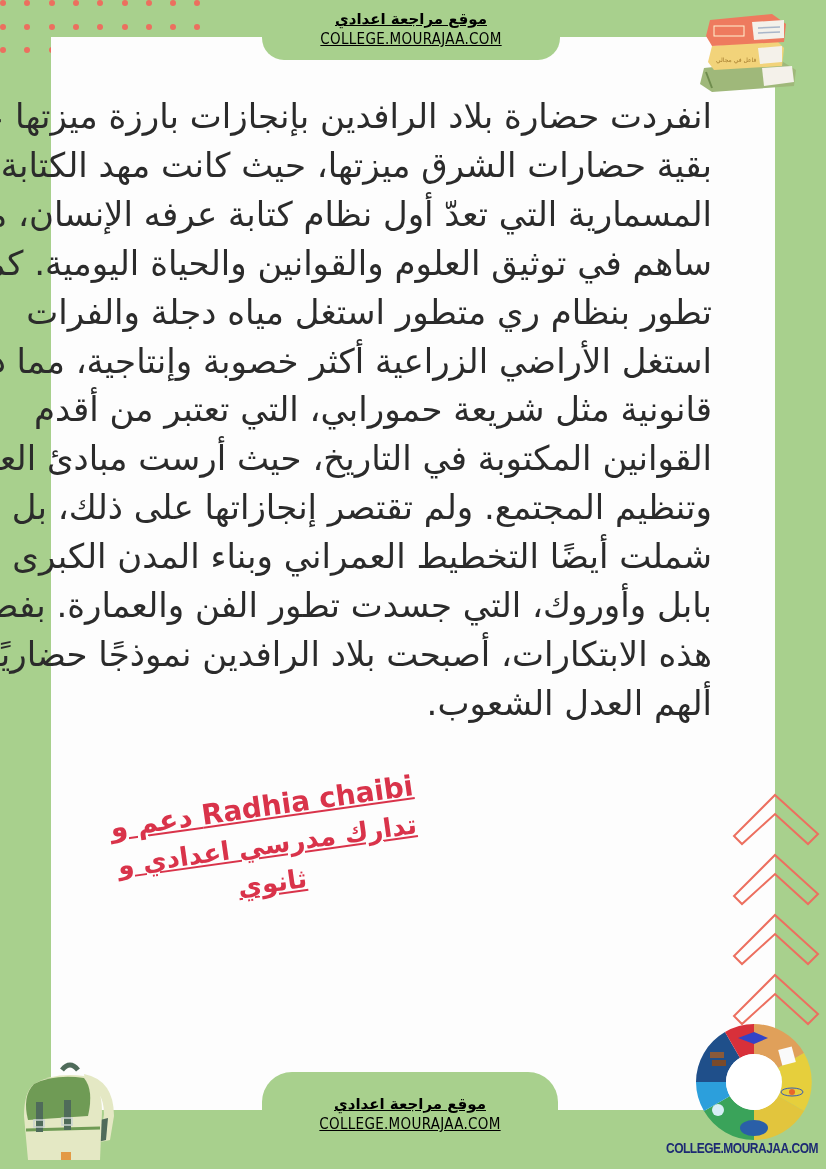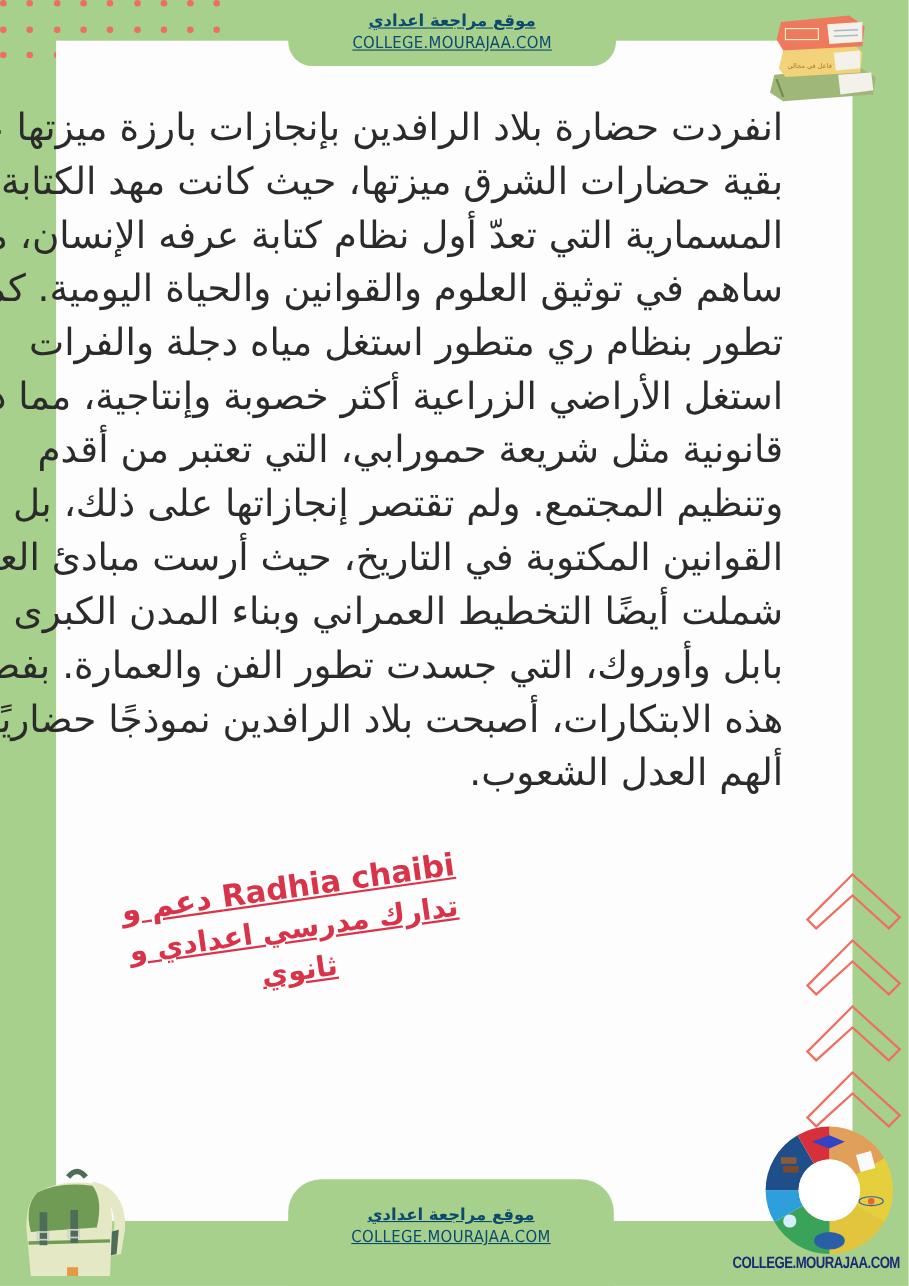--- a/index.html
+++ b/index.html
@@ -8,21 +8,21 @@
     background: #a8d08d;
     font-family: "DejaVu Sans", sans-serif;
   }
   .dots { position: absolute; left: 0; top: 0; width: 200px; height: 60px; }
   .dot { position: absolute; width: 6px; height: 6px; border-radius: 50%; background: #ec6f5f; }
   .panel {
     position: absolute; left: 51px; top: 37px; width: 724px; height: 1073px;
     background: #fdfdfd;
   }
   .tab {
-    position: absolute; background: #a8d08d; text-align: center; color: #0c4a6e;
+    position: absolute; background: #a8d08d; text-align: center; color: #000000;
   }
   .tab-top {
     left: 262px; top: 0; width: 298px; height: 60px;
     border-radius: 0 0 22px 22px;
   }
   .tab-bottom {
     left: 262px; top: 1072px; width: 296px; height: 97px;
     border-radius: 30px 30px 0 0;
   }
   .tab .ar { font-size: 15px; font-weight: bold; text-decoration: underline; line-height: 20px; direction: rtl; }
@@ -109,22 +109,22 @@
 </svg>
 
 <div class="body-text">
   <span class="line">انفردت حضارة بلاد الرافدين بإنجازات بارزة ميزتها عن</span>
   <span class="line">بقية حضارات الشرق ميزتها، حيث كانت مهد الكتابة</span>
   <span class="line">المسمارية التي تعدّ أول نظام كتابة عرفه الإنسان، مما</span>
   <span class="line">ساهم في توثيق العلوم والقوانين والحياة اليومية. كما</span>
   <span class="line">تطور بنظام ري متطور استغل مياه دجلة والفرات</span>
   <span class="line">استغل الأراضي الزراعية أكثر خصوبة وإنتاجية، مما دعم</span>
   <span class="line">قانونية مثل شريعة حمورابي، التي تعتبر من أقدم</span>
+  <span class="line">القوانين المكتوبة في التاريخ، حيث أرست مبادئ العدل</span>
   <span class="line">وتنظيم المجتمع. ولم تقتصر إنجازاتها على ذلك، بل</span>
-  <span class="line">القوانين المكتوبة في التاريخ، حيث أرست مبادئ العدل</span>
   <span class="line">شملت أيضًا التخطيط العمراني وبناء المدن الكبرى مثل</span>
   <span class="line">بابل وأوروك، التي جسدت تطور الفن والعمارة. بفضل</span>
   <span class="line">هذه الابتكارات، أصبحت بلاد الرافدين نموذجًا حضاريًا</span>
   <span class="line">ألهم العدل الشعوب.</span>
 </div>
 
 <div class="stamp">
   <div class="l1">Radhia chaibi دعم و</div>
   <div class="l2">تدارك مدرسي اعدادي و</div>
   <div class="l3">ثانوي</div>

